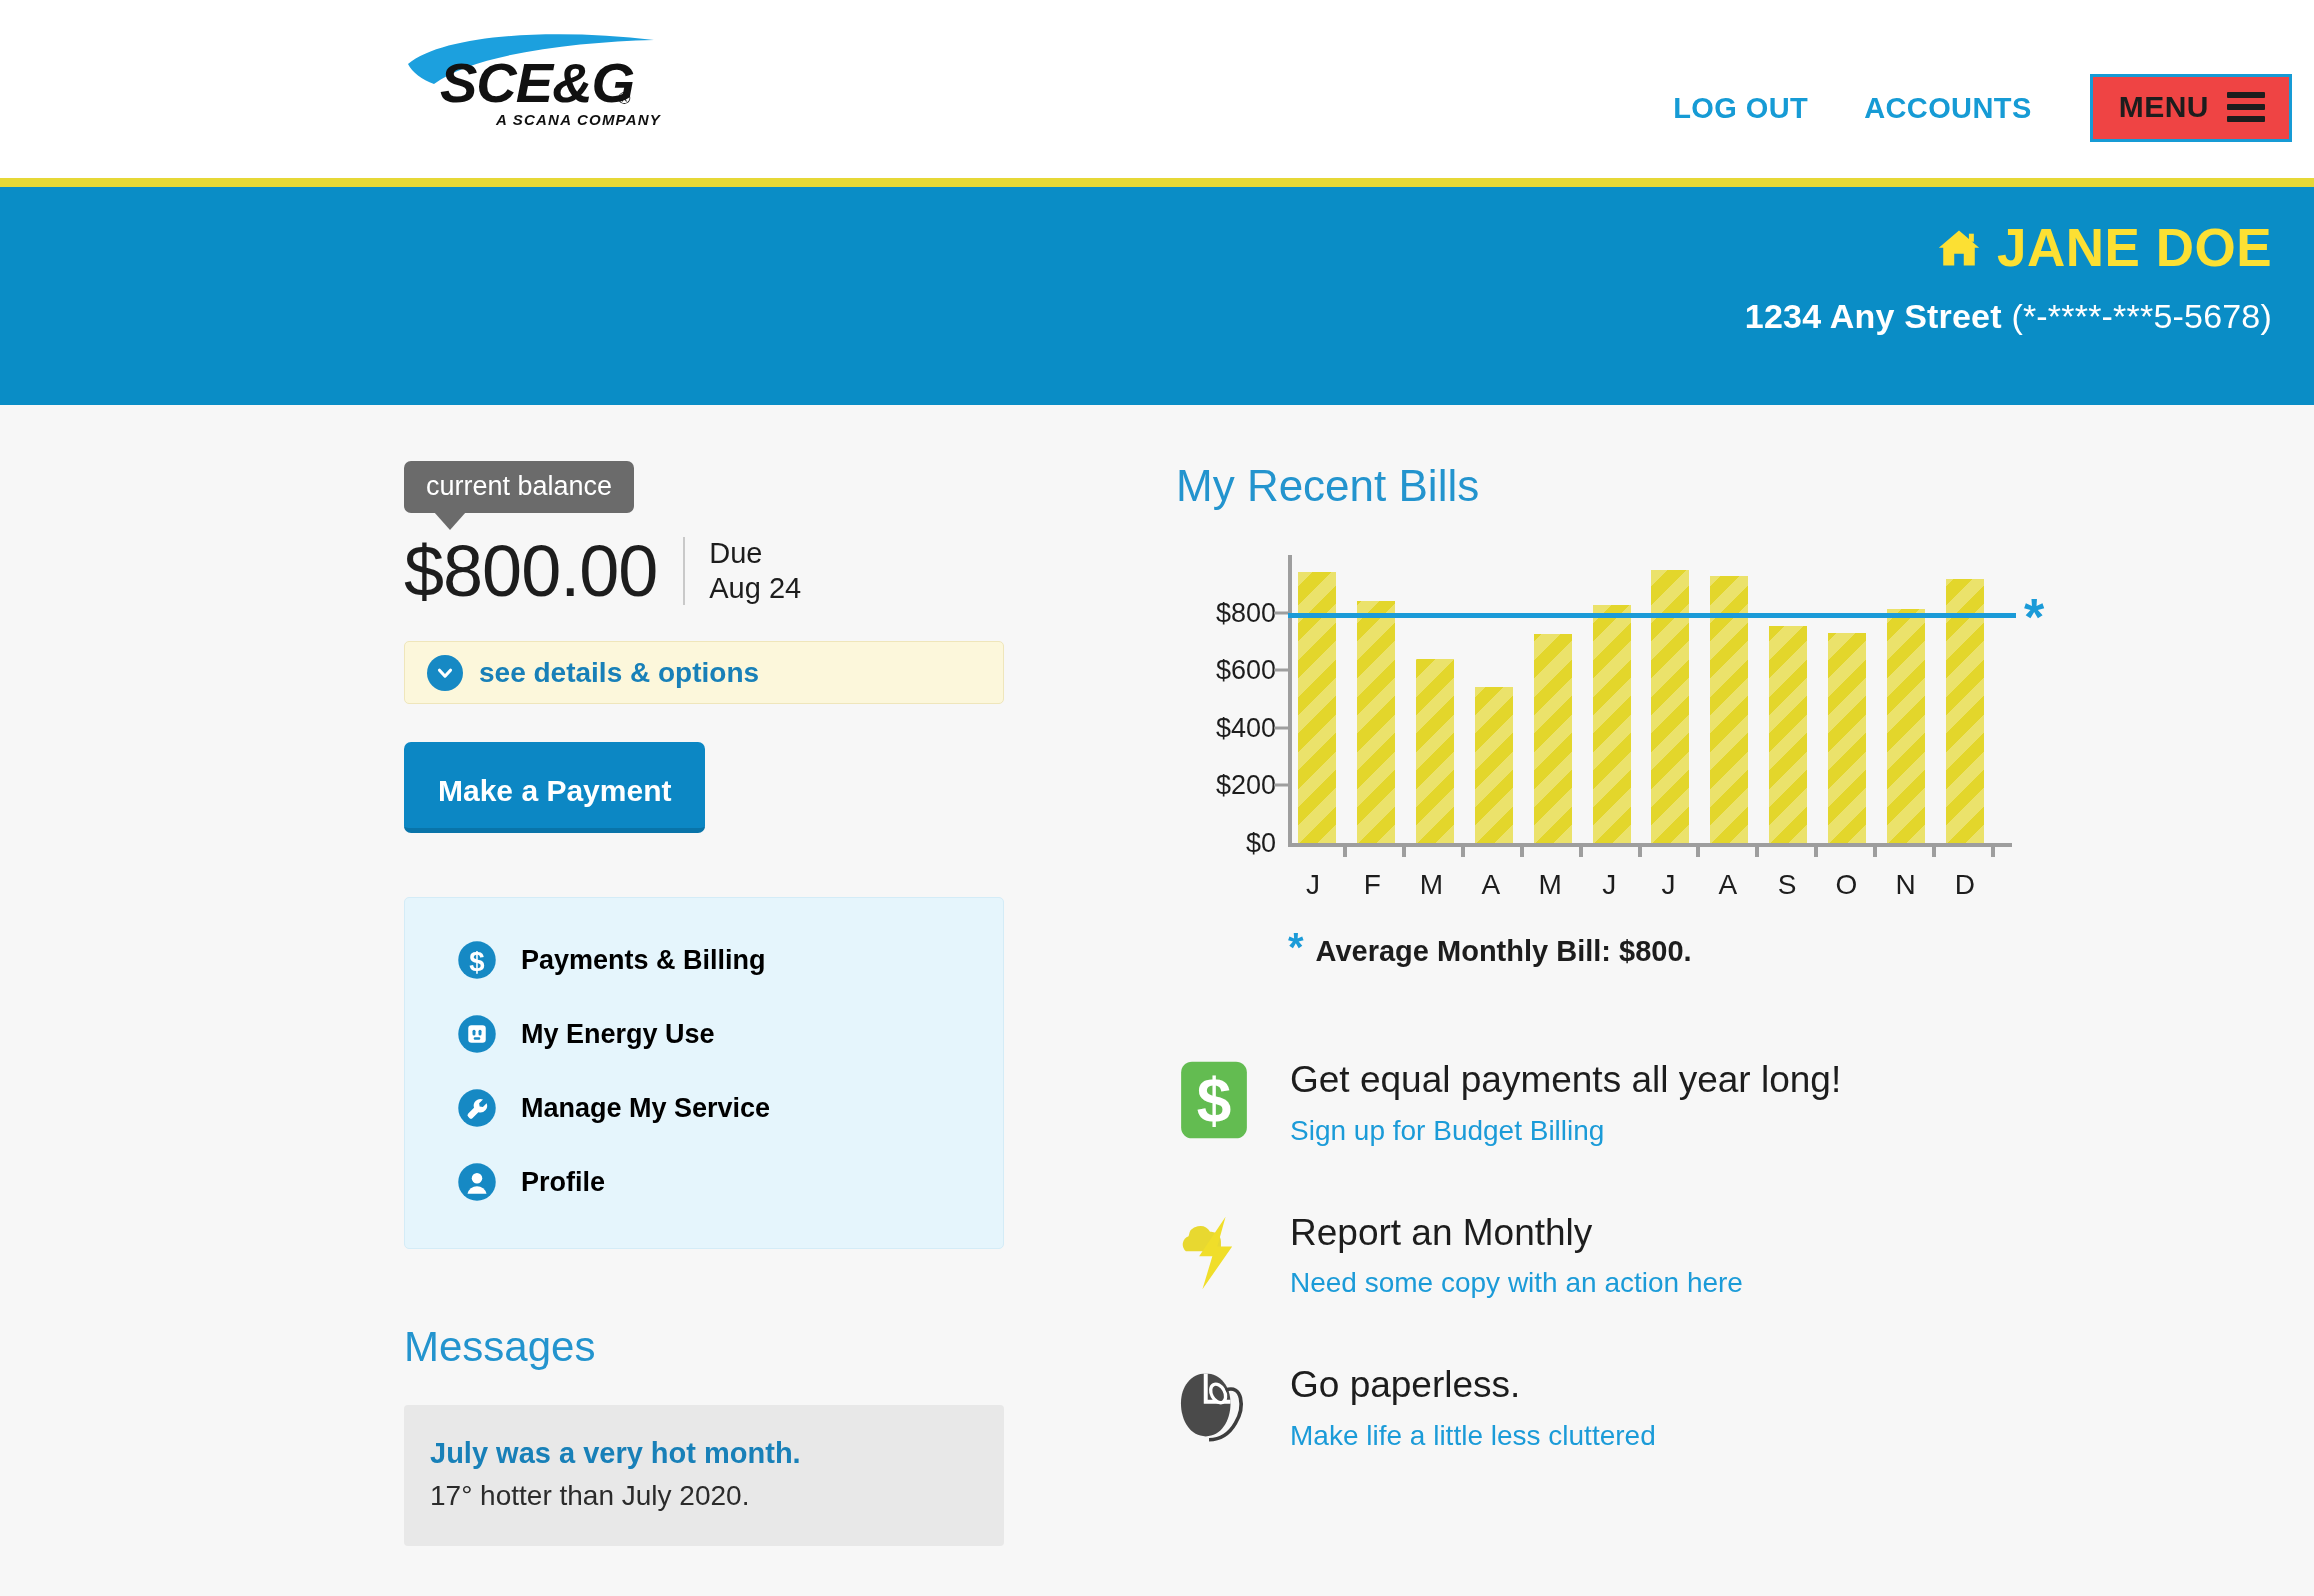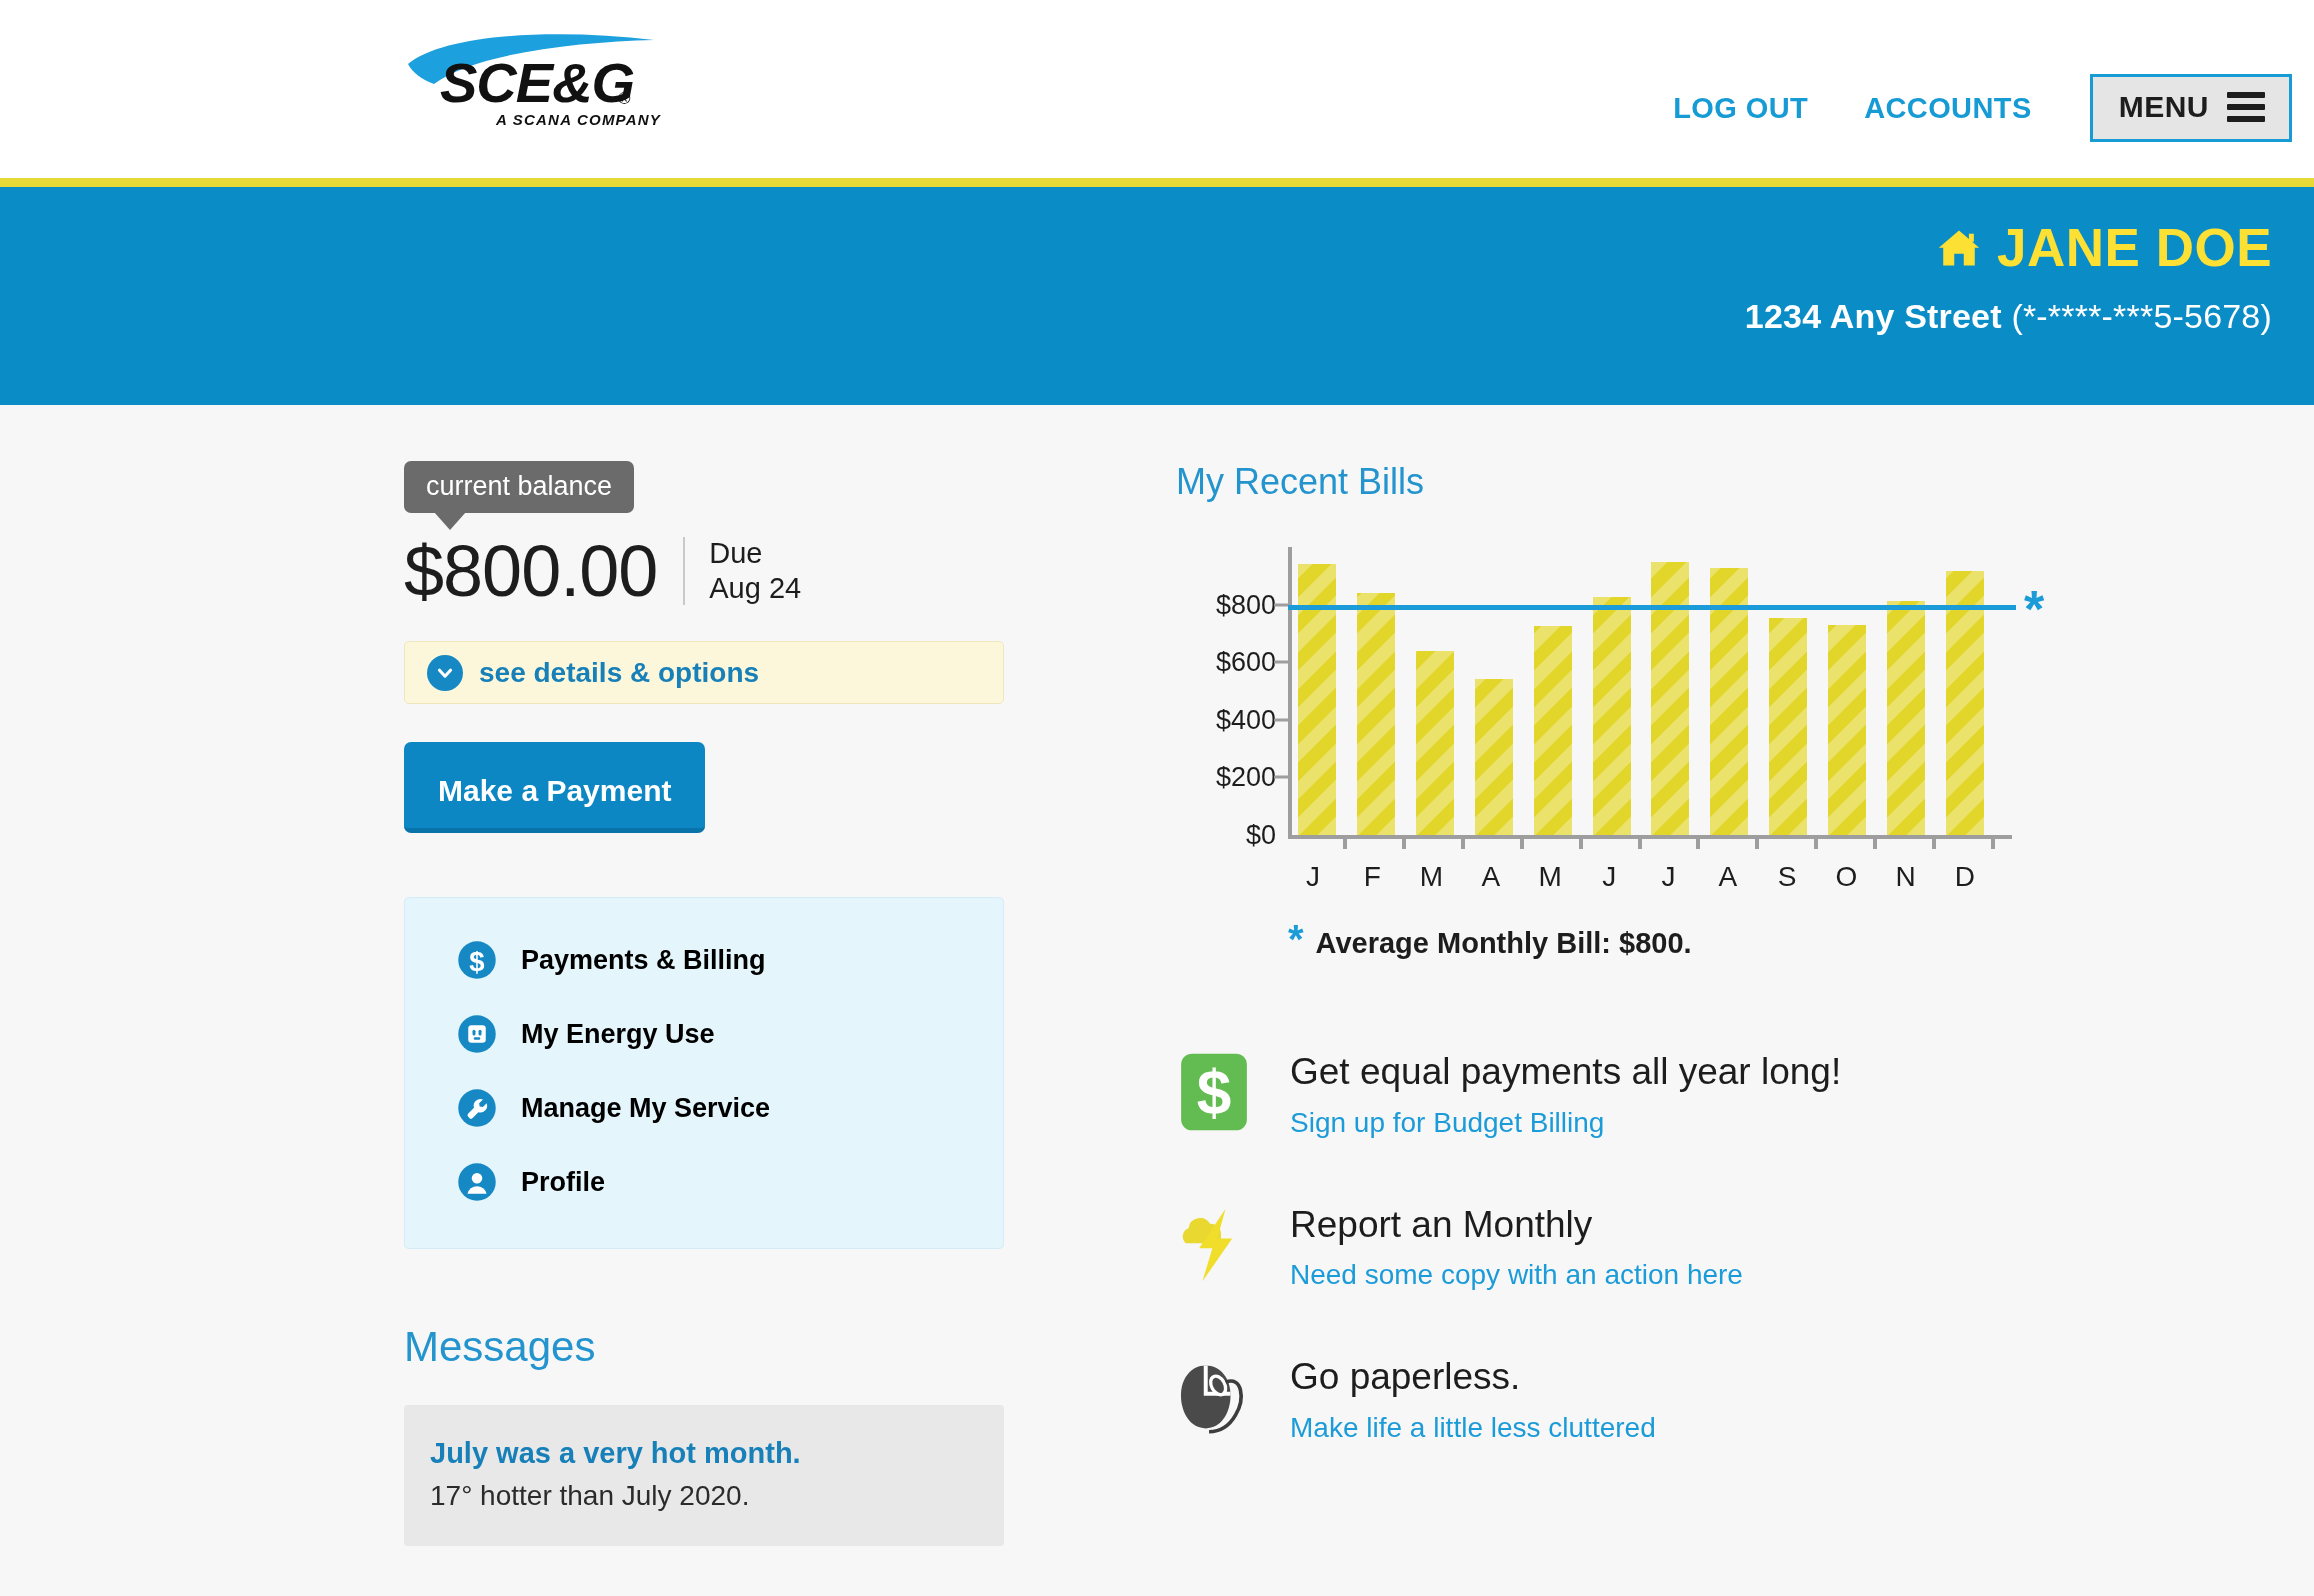--- a/index.html
+++ b/index.html
@@ -48,21 +48,21 @@
     font-size: 29px;
     font-weight: 600;
     letter-spacing: 0.4px;
     text-decoration: none;
     padding: 0 24px;
     cursor: pointer;
   }
   .menu-button {
     margin-left: 26px;
     border: 3px solid #169BD5;
-    background: #e5e5e5;
+    background: #ef4444;
     padding: 13px 24px 15px 26px;
     display: flex;
     align-items: center;
     gap: 18px;
     cursor: pointer;
   }
   .menu-button .menu-label {
     font-size: 30px;
     font-weight: 600;
     color: #1d1d1d;
@@ -253,21 +253,21 @@
   }
   .message-body {
     margin-top: 10px;
     font-size: 28px;
     color: #2b2b2b;
   }
 
   
   .bills-heading {
     color: #2394CE;
-    font-size: 36px;
+    font-size: 44px;
     font-weight: 400;
   }
 
   .chart-block { margin-top: 44px; position: relative; }
 
   .chart-area {
     position: relative;
     width: 700px;
     height: 288px;
     margin-left: 112px;

